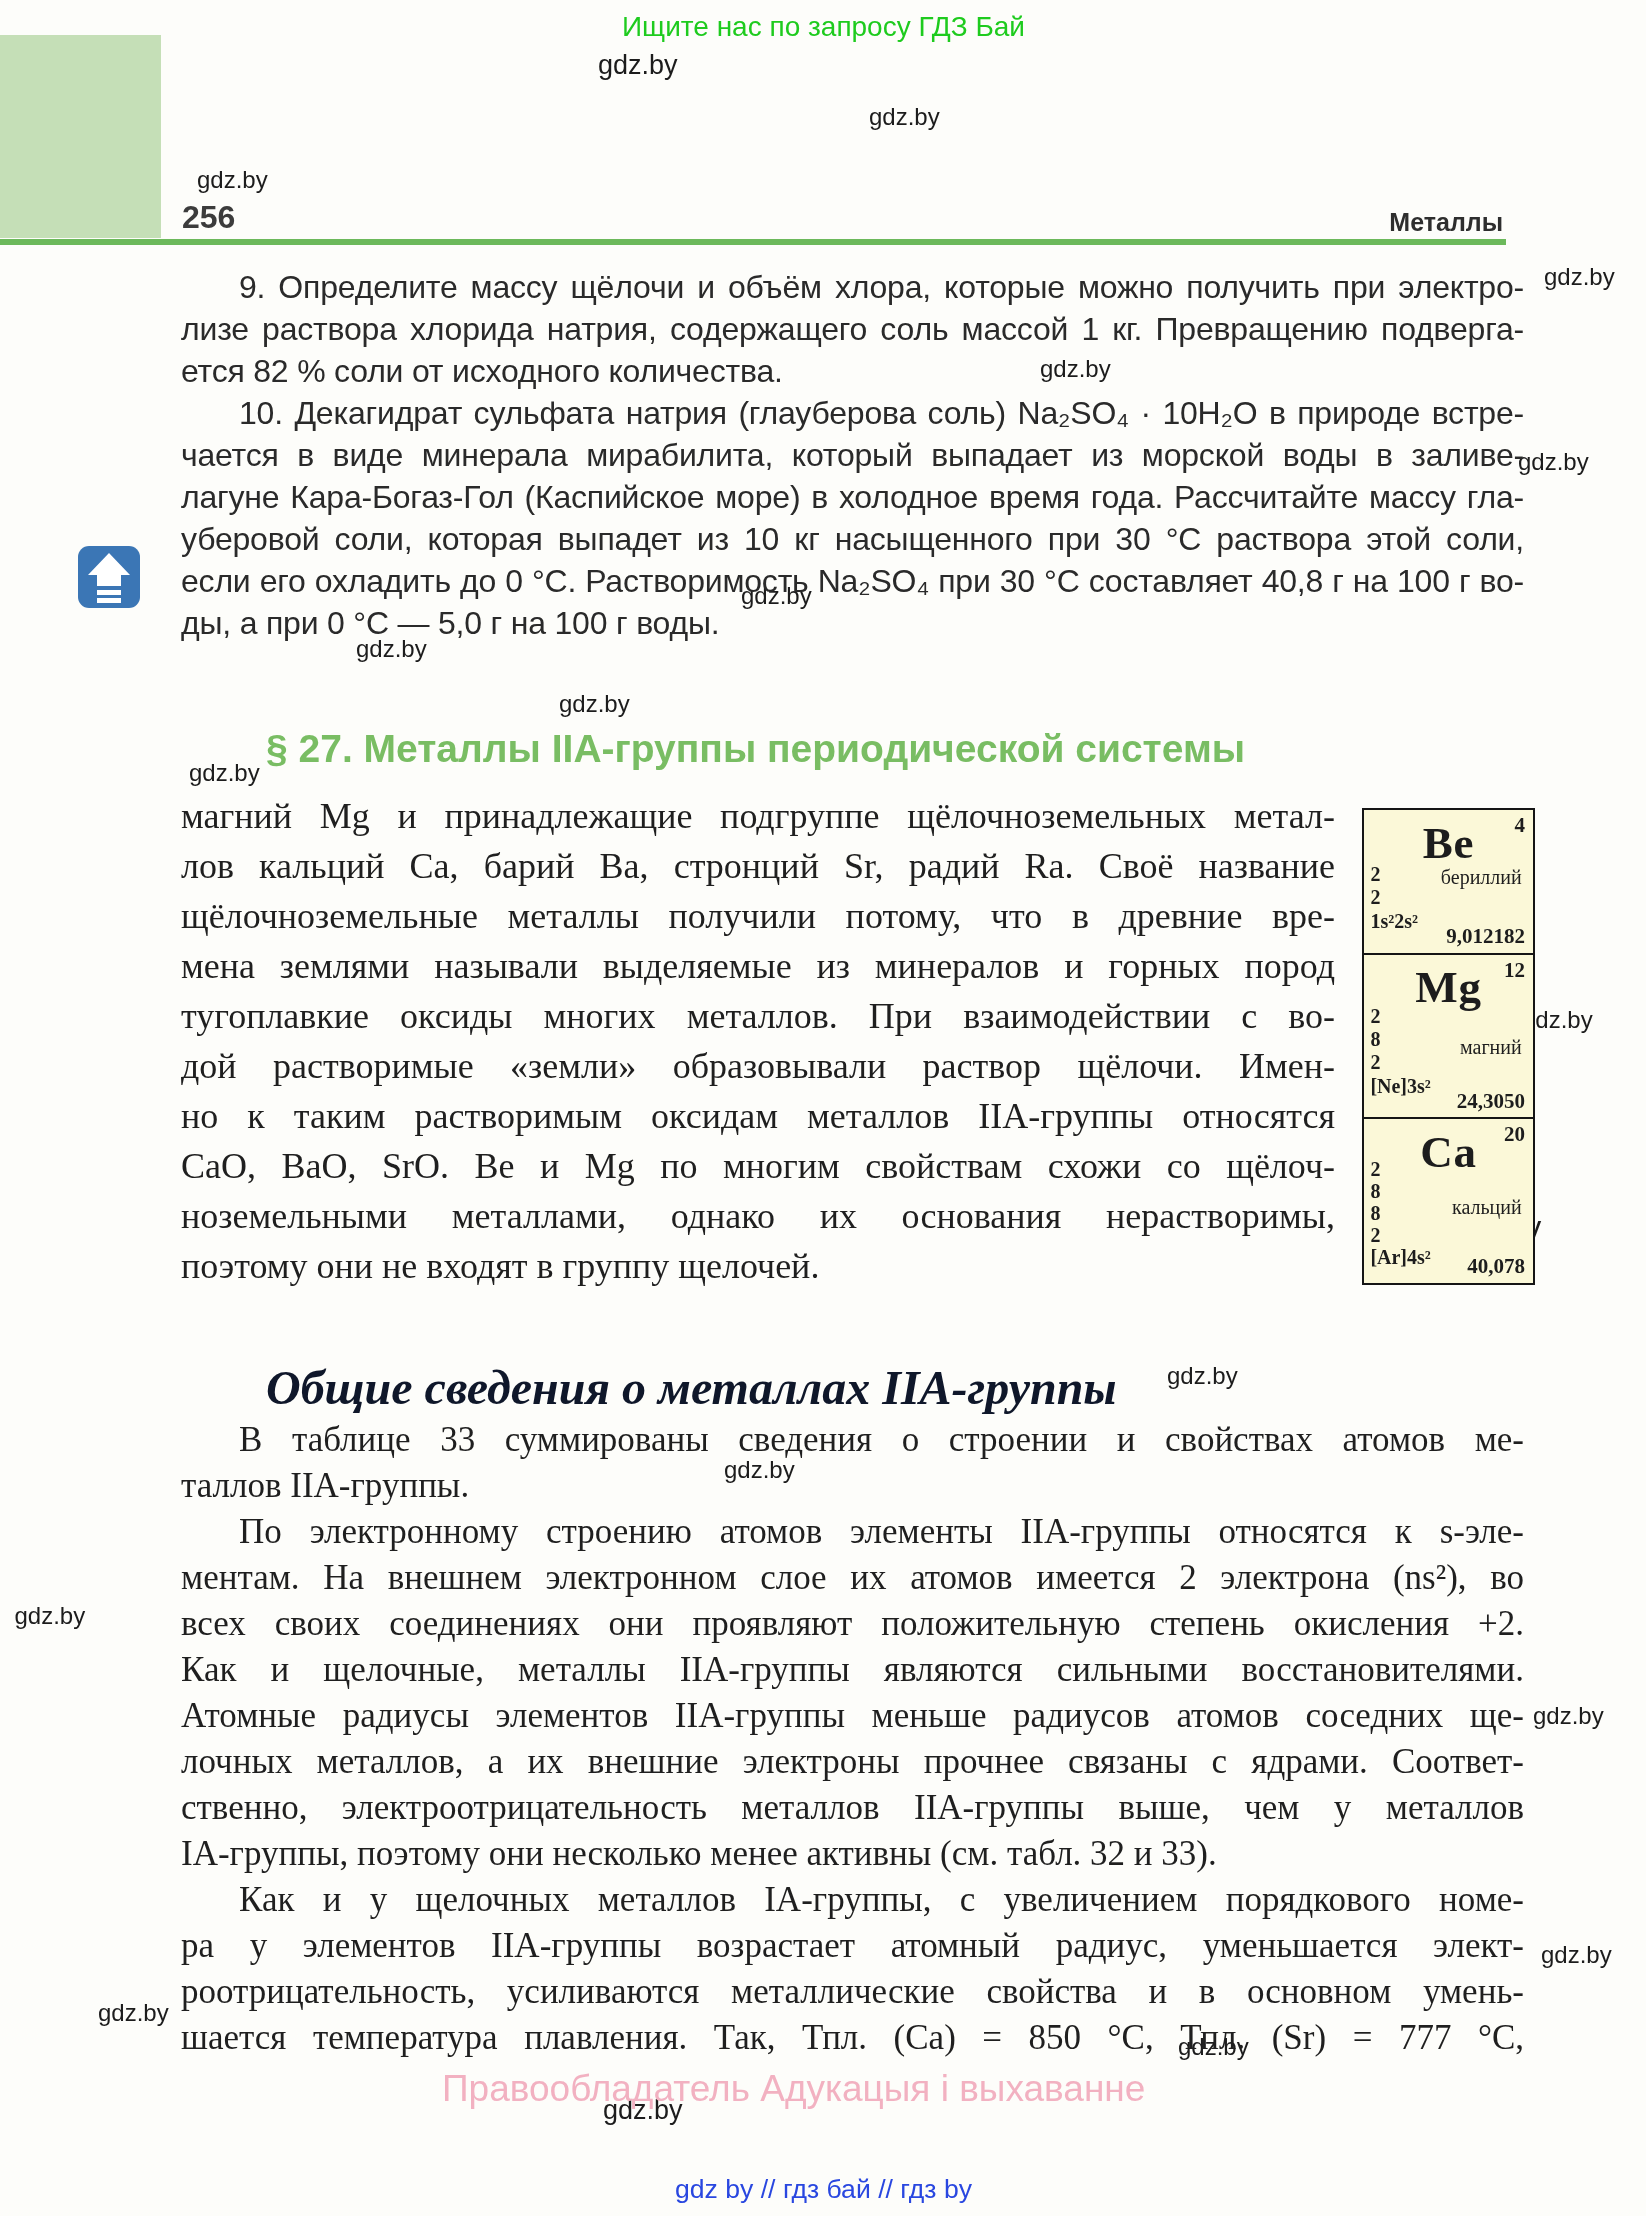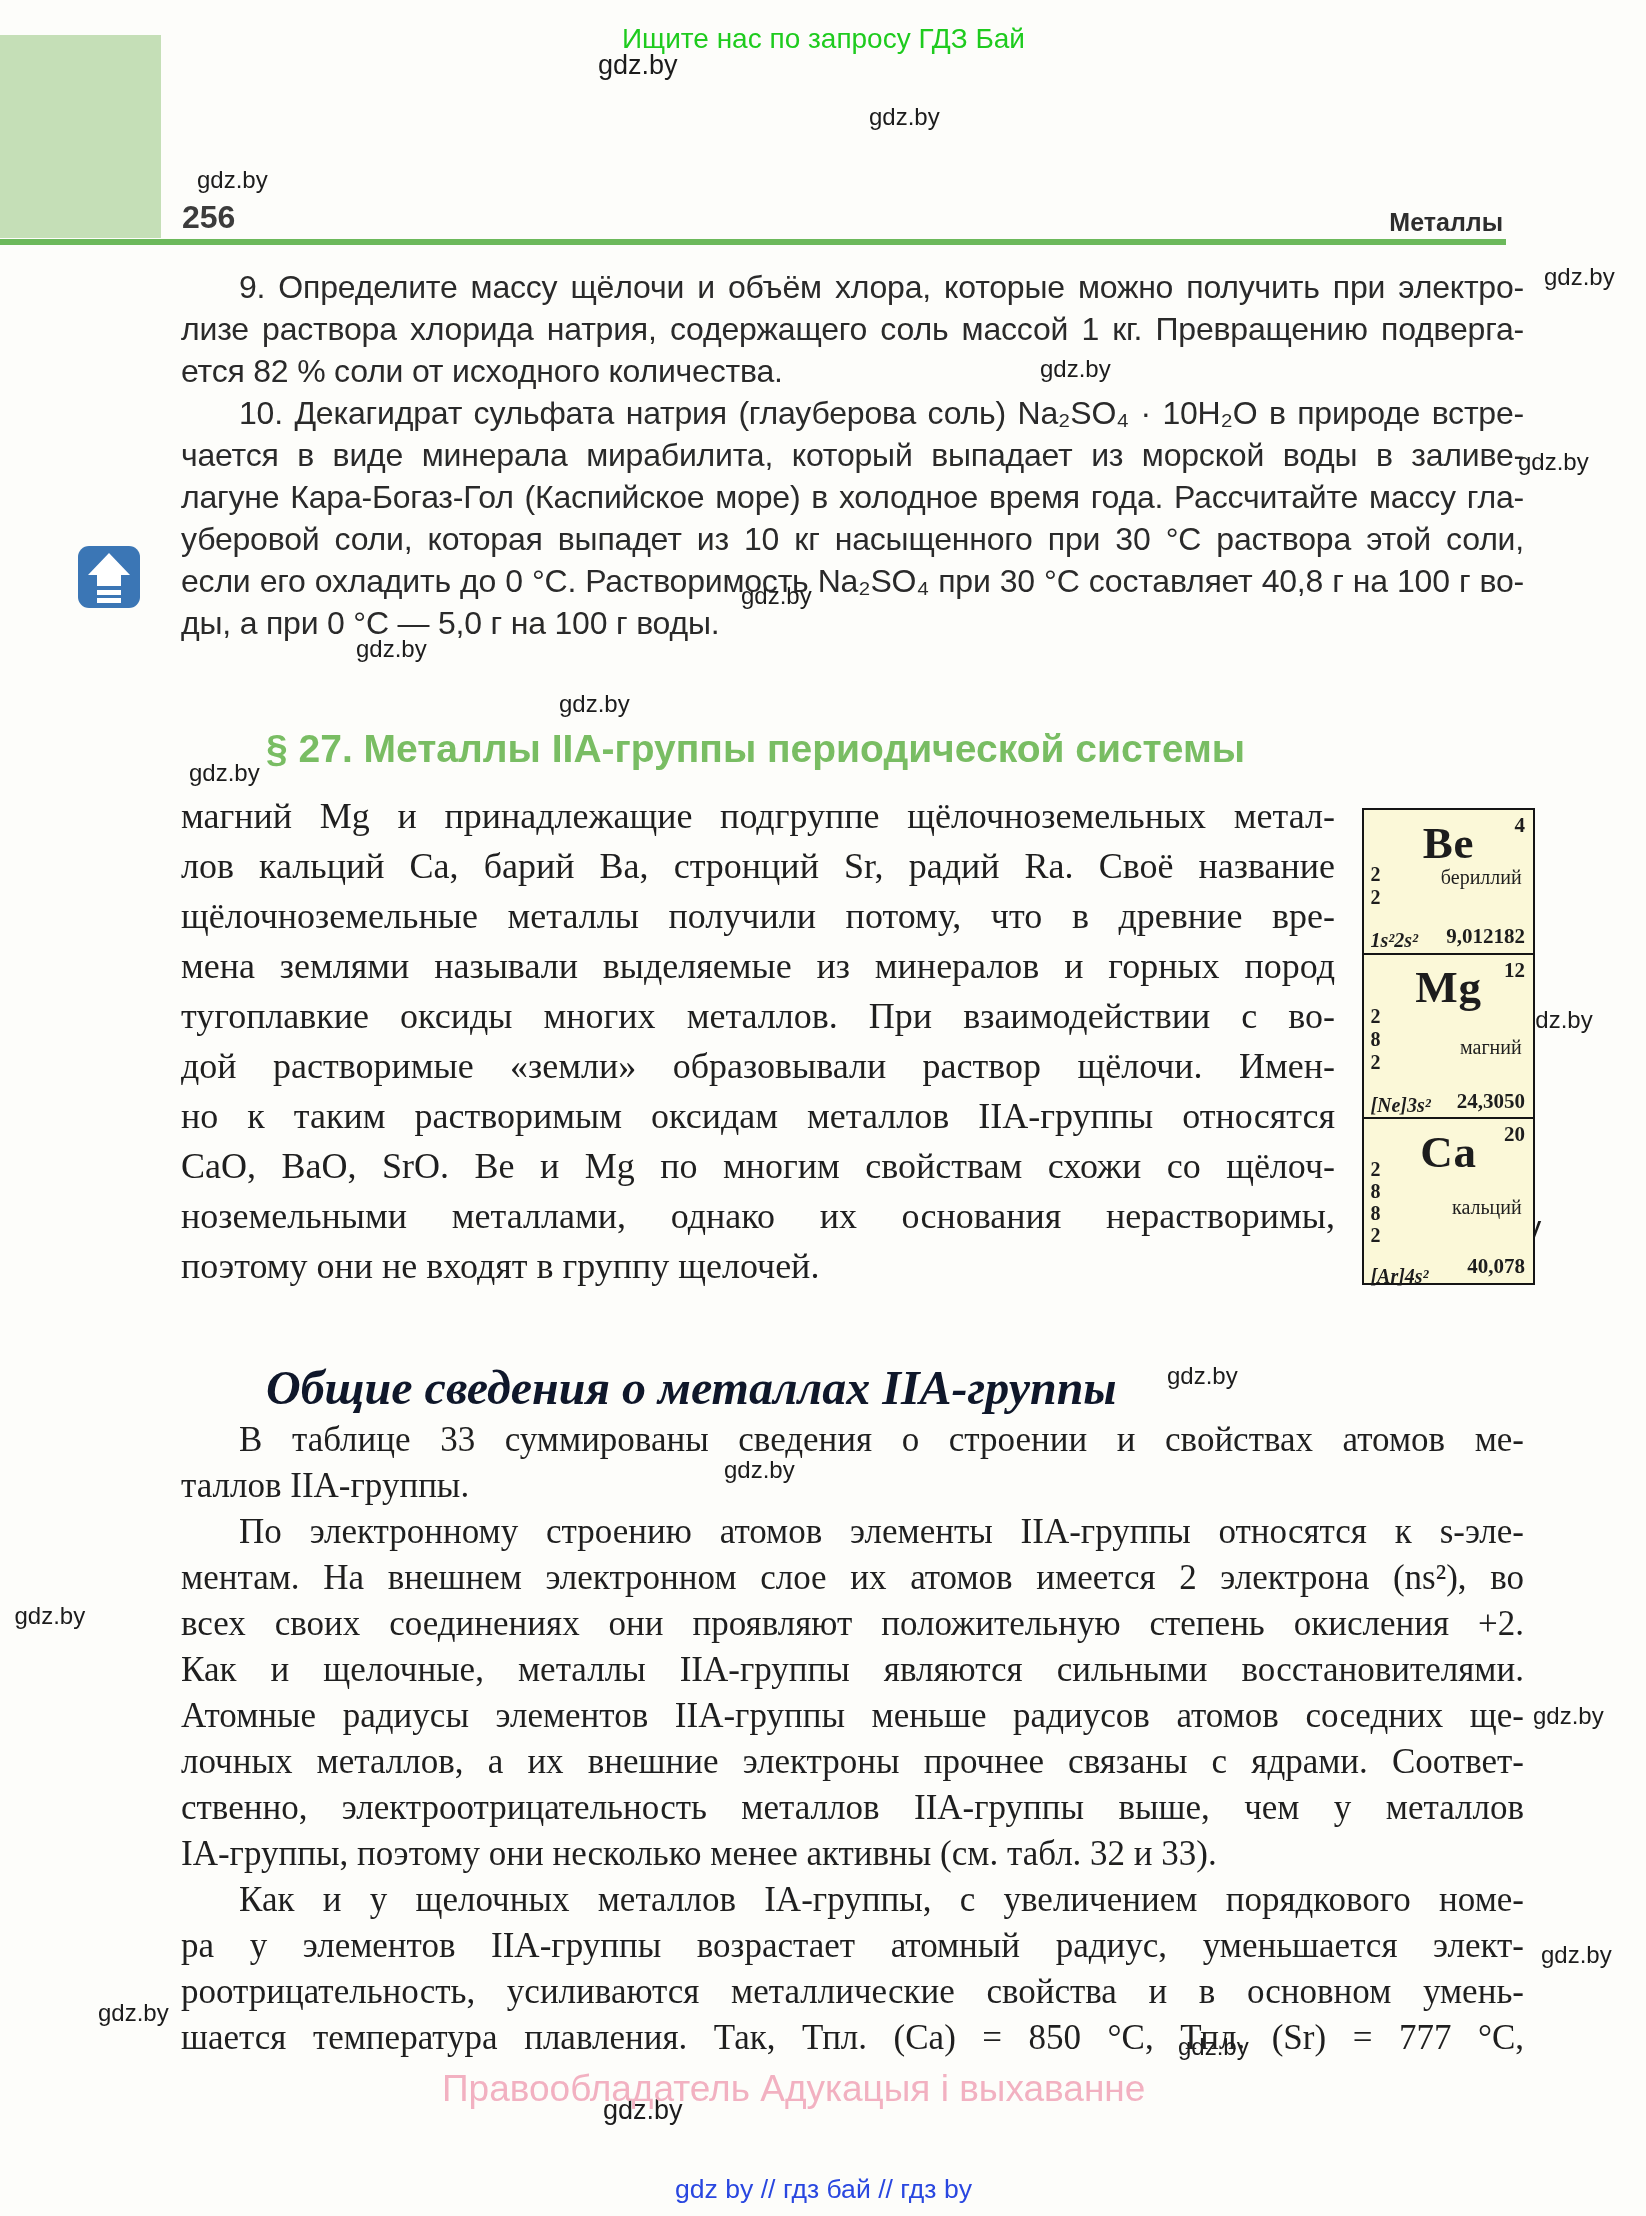--- a/index.html
+++ b/index.html
@@ -2,21 +2,21 @@
 <html style="font-size:13px"><head>
 <meta charset="utf-8">
 <style>
   html,body{margin:0;padding:0;}
   body{width:1647px;height:2216px;position:relative;background:#fdfdfa;overflow:hidden;
        font-family:"Liberation Sans","DejaVu Sans",sans-serif;color:#222;}
   .abs{position:absolute;}
   
   .green-block{left:0;top:35px;width:161px;height:203px;background:#c5dfb7;}
   .green-rule{left:0;top:239px;width:1506px;height:5.6px;background:#6cb95b;}
-  .top-banner{top:11.3px;left:50%;transform:translateX(-50%);font-size:28px;color:#1ecb1e;white-space:nowrap;margin-top:12px;}
+  .top-banner{top:11.3px;left:50%;transform:translateX(-50%);font-size:28px;color:#1ecb1e;white-space:nowrap;}
   .page-number{left:182px;top:199px;font-size:32px;font-weight:bold;color:#3c3c3c;}
   .running-head{right:144px;top:208px;font-size:25px;font-weight:600;color:#2e2e2e;}
   
   .wm{font-size:24px;color:#1c1c1c;white-space:nowrap;}
   .wm.big{font-size:32px;}
   .wm.med{font-size:27px;}
   
   .problems{left:181px;top:266px;width:1343px;font-size:32px;line-height:42px;
             letter-spacing:-0.2px;color:#2a2a2a;}
   .problems .ln{width:100%;}
@@ -39,21 +39,21 @@
         font-family:"Liberation Serif","DejaVu Serif",serif;color:#1d1d1d;}
   .card + .card{margin-top:-2.4px;}
   .card-be{height:143px;}
   .card-mg{height:163px;}
   .card-ca{height:164px;}
   .card .num{position:absolute;top:3.2px;right:8px;font-size:21px;font-weight:bold;}
   .card .sym{position:absolute;top:9.7px;left:0;width:100%;text-align:center;
              font-size:45px;font-weight:bold;letter-spacing:0.8px;line-height:47px;}
   .card .leftcol{position:absolute;left:6.4px;font-size:20px;font-weight:bold;line-height:23.4px;}
   .card .electrons{white-space:pre-line;}
-  .card .config{font-style:italic;margin-top:19px;white-space:nowrap;}
+  .card .config{margin-top:0;white-space:nowrap;}
   .card-be .leftcol{top:53px;}
   .card-mg .leftcol{top:50px;}
   .card-ca .leftcol{top:39px;line-height:22px;}
   .card .el-name{position:absolute;right:11.3px;font-size:20px;}
   .card-be .el-name{top:56px;}
   .card-mg .el-name{top:81px;}
   .card-ca .el-name{top:77px;}
   .card .mass{position:absolute;right:8px;bottom:4px;font-size:21px;font-weight:bold;}
   
   .footer-copyright{left:442px;top:2068px;font-size:37px;color:#f2b1c1;white-space:nowrap;}

